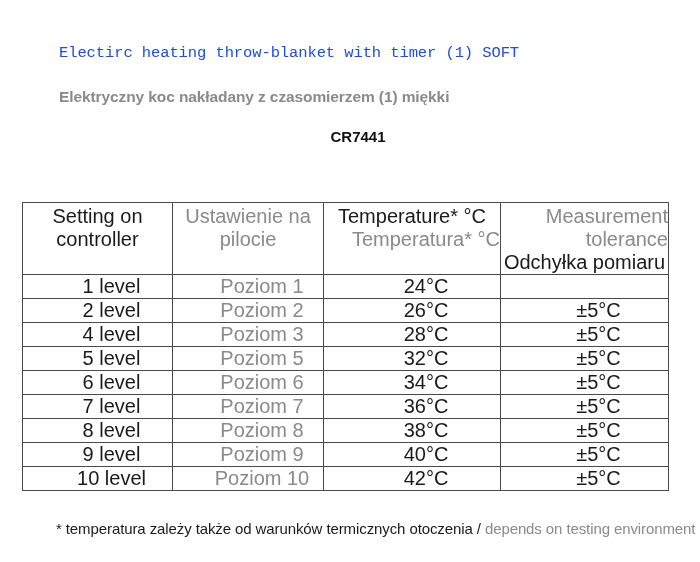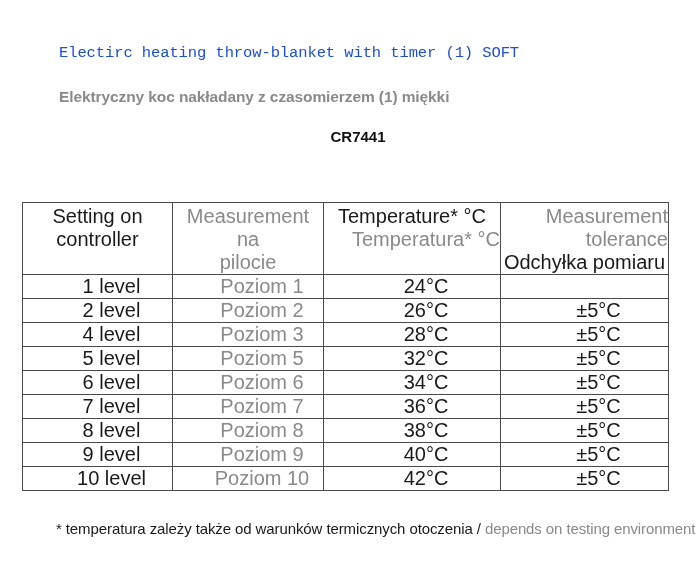--- a/index.html
+++ b/index.html
@@ -102,21 +102,21 @@
         <col class="c3">
         <col class="c4">
     </colgroup>
     <thead>
       <tr>
         <th class="dark">
           <span class="block">Setting on</span>
           <span class="block">controller</span>
         </th>
         <th class="gray">
-          <span class="block">Measurement na</span>
+          <span class="block">Ustawienie na</span>
           <span class="block">pilocie</span>
         </th>
         <th>
           <span class="block dark">Temperature* °C</span>
           <span class="block gray">Temperatura*  °C</span>
         </th>
         <th>
           <span class="block gray">Measurement</span>
           <span class="block gray">tolerance</span>
           <span class="block dark">Odchyłka pomiaru</span>

